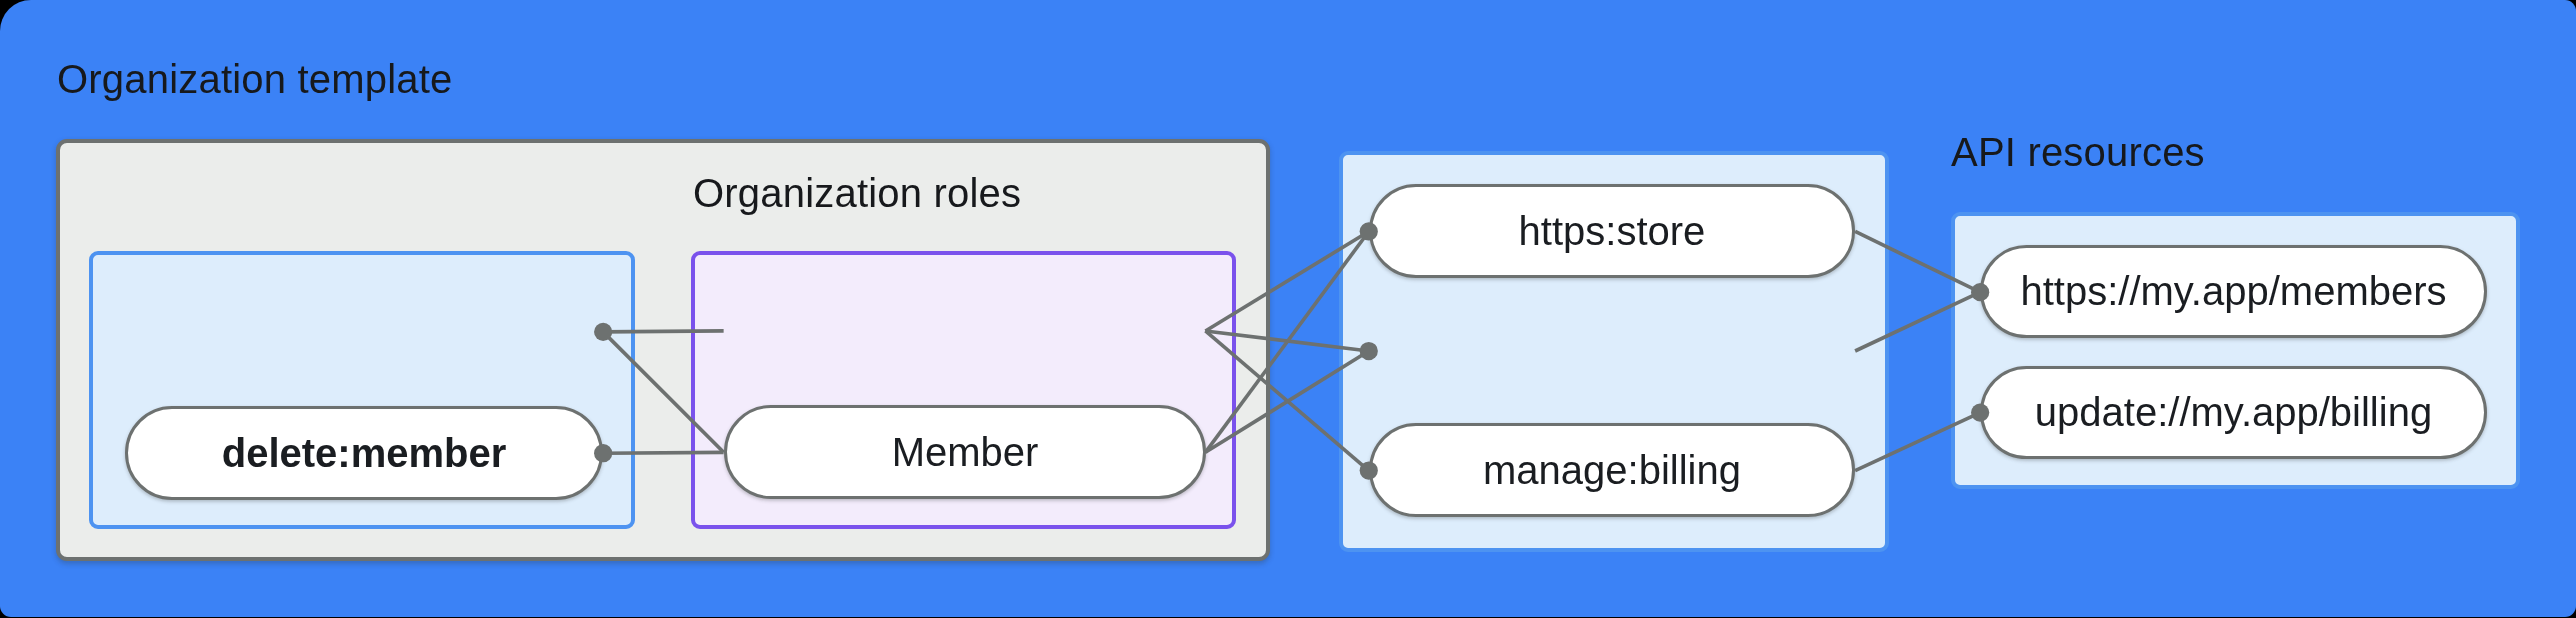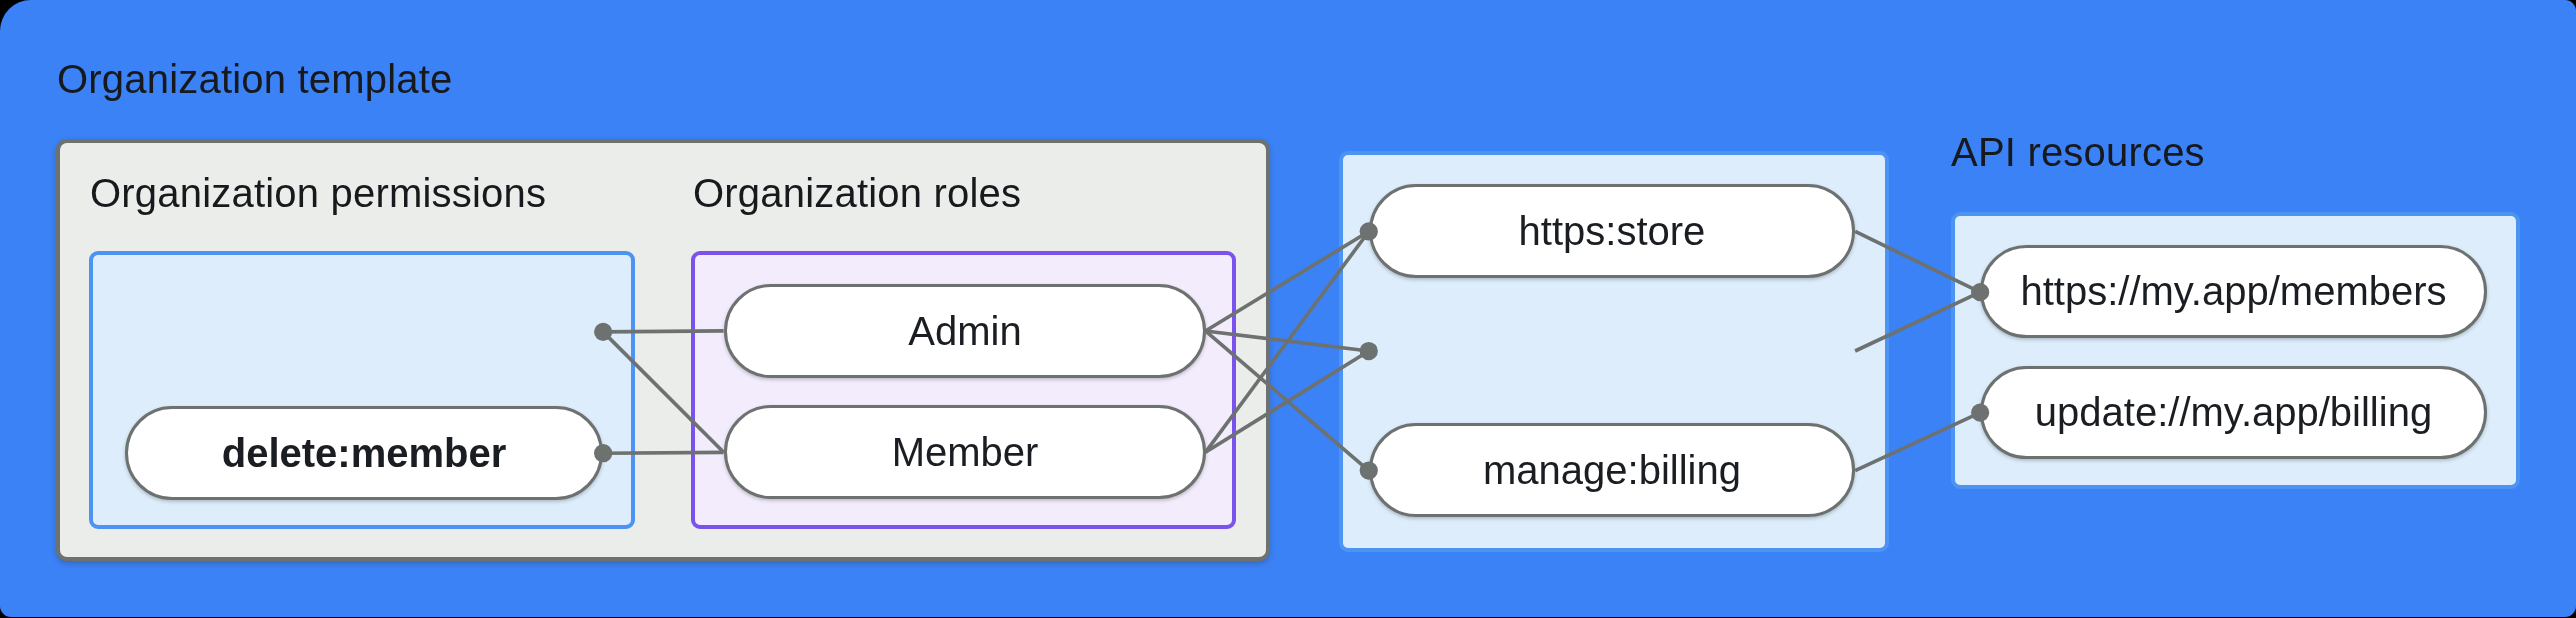--- a/index.html
+++ b/index.html
@@ -94,27 +94,25 @@
 </style>
 </head>
 <body>
 
 <div class="canvas">
 
   <div class="heading h-template">Organization template</div>
 
   <div class="box gray"></div>
 
-  <div class="heading h-orgperms">Organization permissions</div>
   <div class="box blue blue1"></div>
   <div class="pill delete">delete:member</div>
 
   <div class="heading h-orgroles">Organization roles</div>
   <div class="box purple purple1"></div>
-  <div class="pill admin">Admin</div>
   <div class="pill member">Member</div>
 
   <div class="box blue blue2"></div>
   <div class="pill read">https:store</div>
   <div class="pill manage">manage:billing</div>
 
   <div class="heading h-api">API resources</div>
   <div class="box blue blue3"></div>
   <div class="pill members">https://my.app/members</div>
   <div class="pill billing">update://my.app/billing</div>

